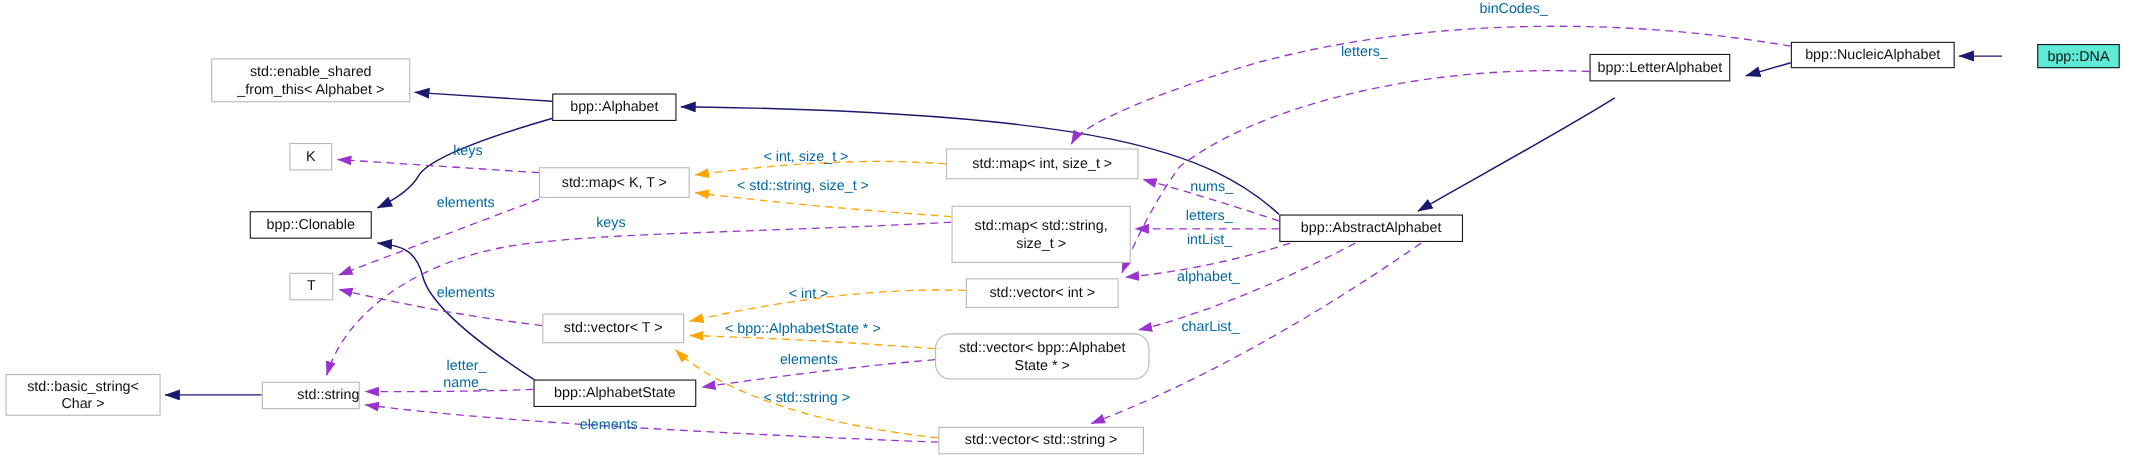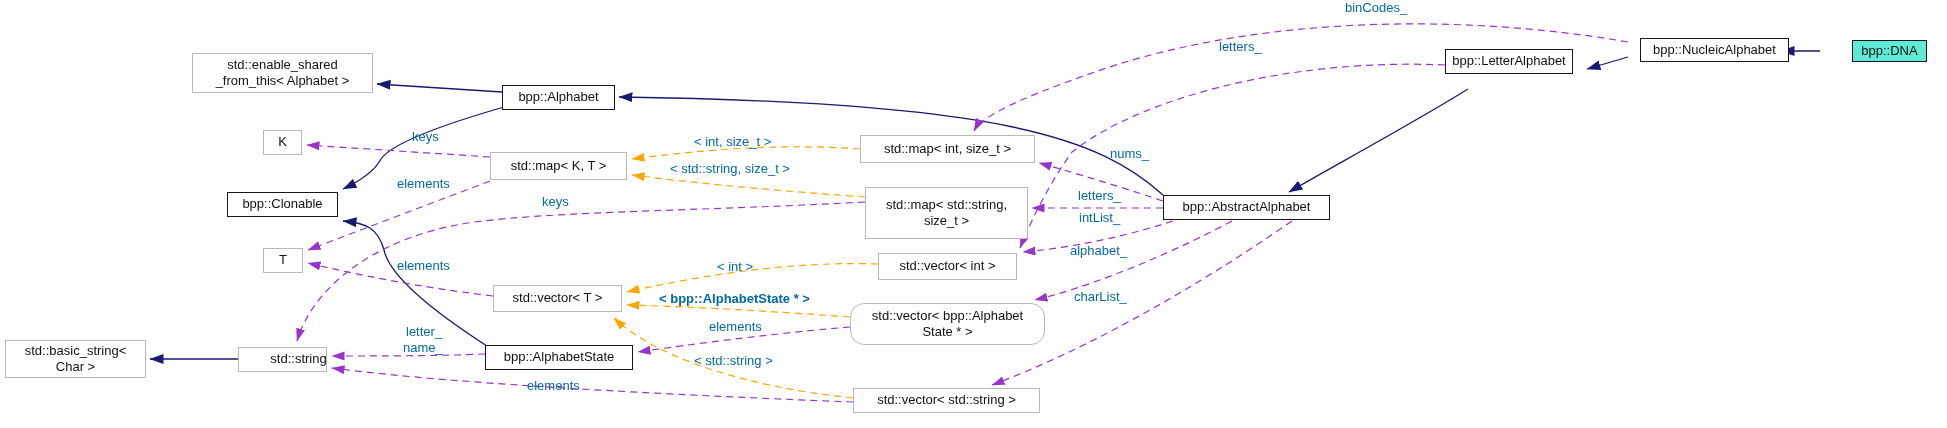--- a/index.html
+++ b/index.html
@@ -116,41 +116,41 @@
   </div>
   <div class="node" style="left:853px;top:388px;width:187px;height:25px;">
     <span>std::vector&lt; std::string &gt;</span>
   </div>
   <div class="node cls" style="left:1163px;top:195px;width:167px;height:25px;justify-content:center;">
     <span>bpp::AbstractAlphabet</span>
   </div>
   <div class="node cls" style="left:1445px;top:49px;width:128px;height:25px;">
     <span>bpp::LetterAlphabet</span>
   </div>
-  <div class="node cls" style="left:1628px;top:38px;width:149px;height:24px;margin-left:12px;">
+  <div class="node cls" style="left:1628px;top:38px;width:149px;height:24px;">
     <span>bpp::NucleicAlphabet</span>
   </div>
   <div class="node cur" style="left:1820px;top:40px;width:75px;height:22px;">
     <span>bpp::DNA</span>
   </div>
 
   <div class="elabel" style="left:1345px;top:1px;">binCodes_</div>
   <div class="elabel" style="left:1219px;top:40px;">letters_</div>
   <div class="elabel" style="left:412px;top:130px;">keys</div>
   <div class="elabel" style="left:694px;top:135px;">&lt; int, size_t &gt;</div>
   <div class="elabel" style="left:670px;top:162px;">&lt; std::string, size_t &gt;</div>
   <div class="elabel" style="left:397px;top:177px;">elements</div>
-  <div class="elabel" style="left:1082px;top:147px;margin-left:28px;">nums_</div>
+  <div class="elabel" style="left:1082px;top:163px;">nums_</div>
   <div class="elabel" style="left:542px;top:195px;">keys</div>
   <div class="elabel" style="left:1078px;top:189px;">letters_</div>
   <div class="elabel" style="left:1079px;top:211px;">intList_</div>
   <div class="elabel" style="left:1070px;top:244px;">alphabet_</div>
   <div class="elabel" style="left:397px;top:259px;">elements</div>
   <div class="elabel" style="left:717px;top:260px;">&lt; int &gt;</div>
   <div class="elabel" style="left:1074px;top:290px;">charList_</div>
-  <div class="elabel" style="left:659px;top:292px;font-weight:bold;">&lt; bpp::AlphabetState * &gt;</div>
+  <div class="elabel" style="left:659px;top:292px;">&lt; bpp::AlphabetState * &gt;</div>
   <div class="elabel" style="left:709px;top:320px;">elements</div>
   <div class="elabel" style="left:406px;top:325px;">letter_</div>
   <div class="elabel" style="left:403px;top:341px;">name_</div>
   <div class="elabel" style="left:694px;top:354px;">&lt; std::string &gt;</div>
   <div class="elabel" style="left:527px;top:379px;">elements</div>
 
 </div>
 
 </body></html>

